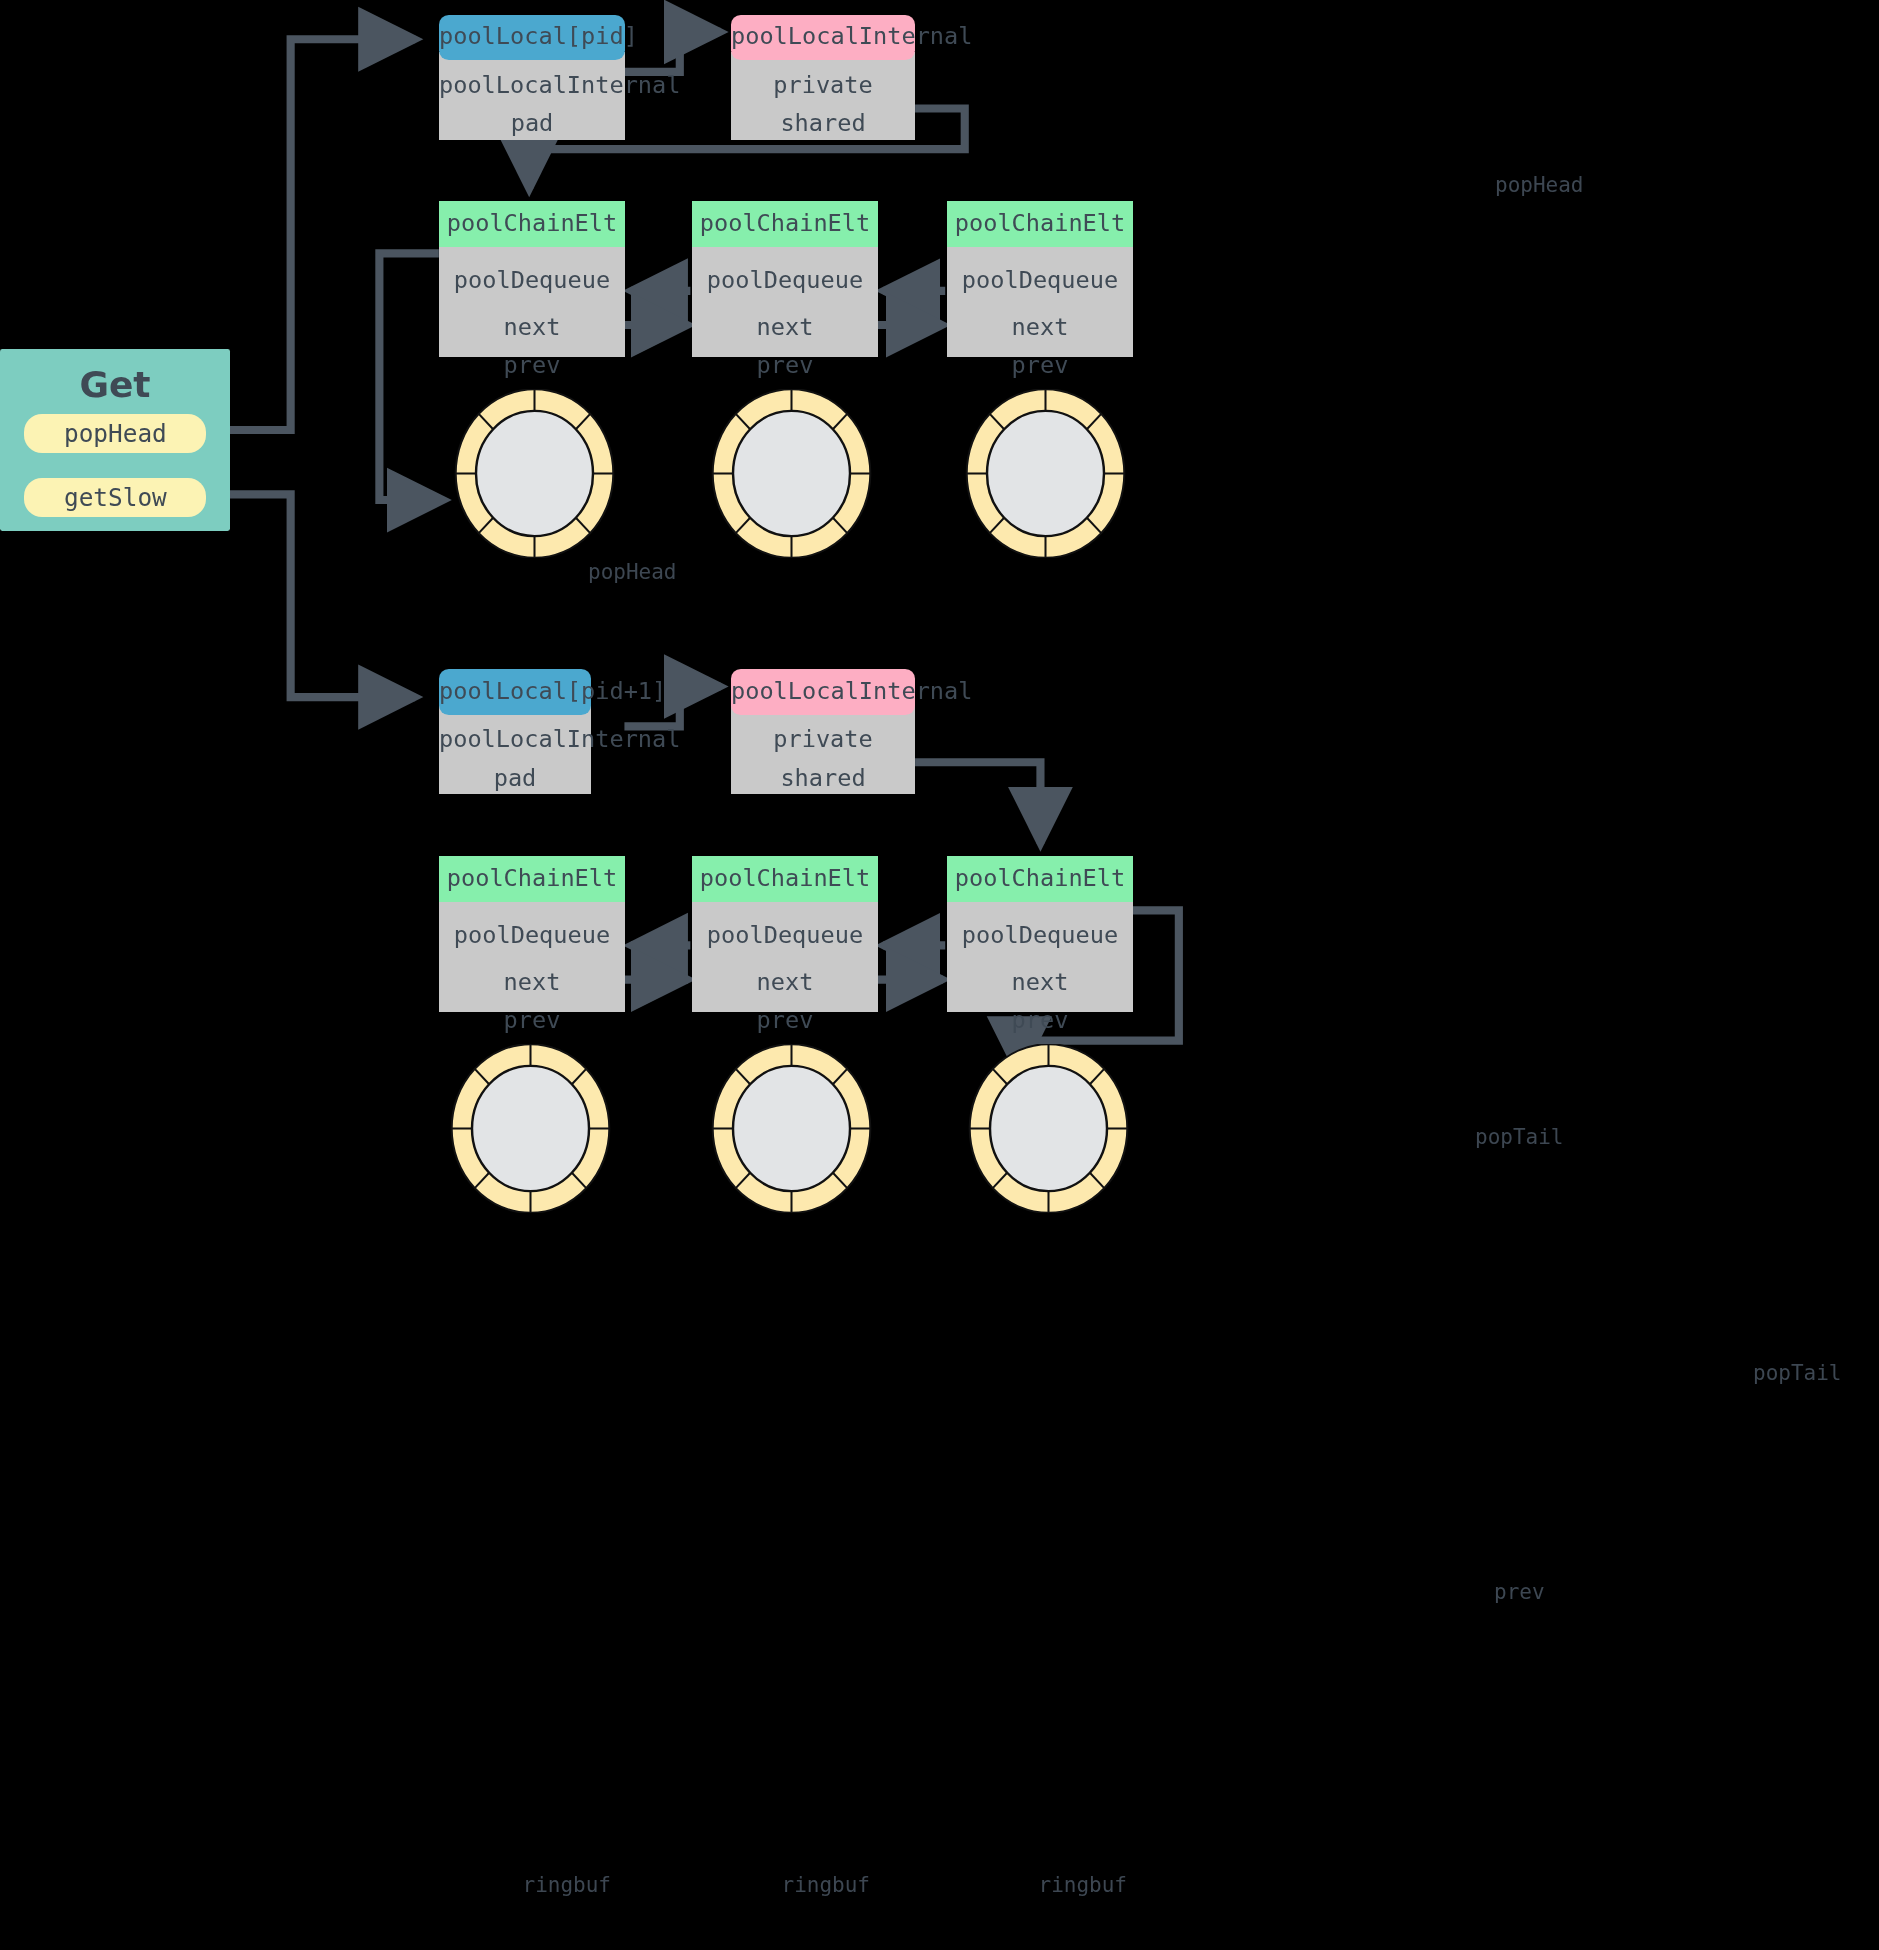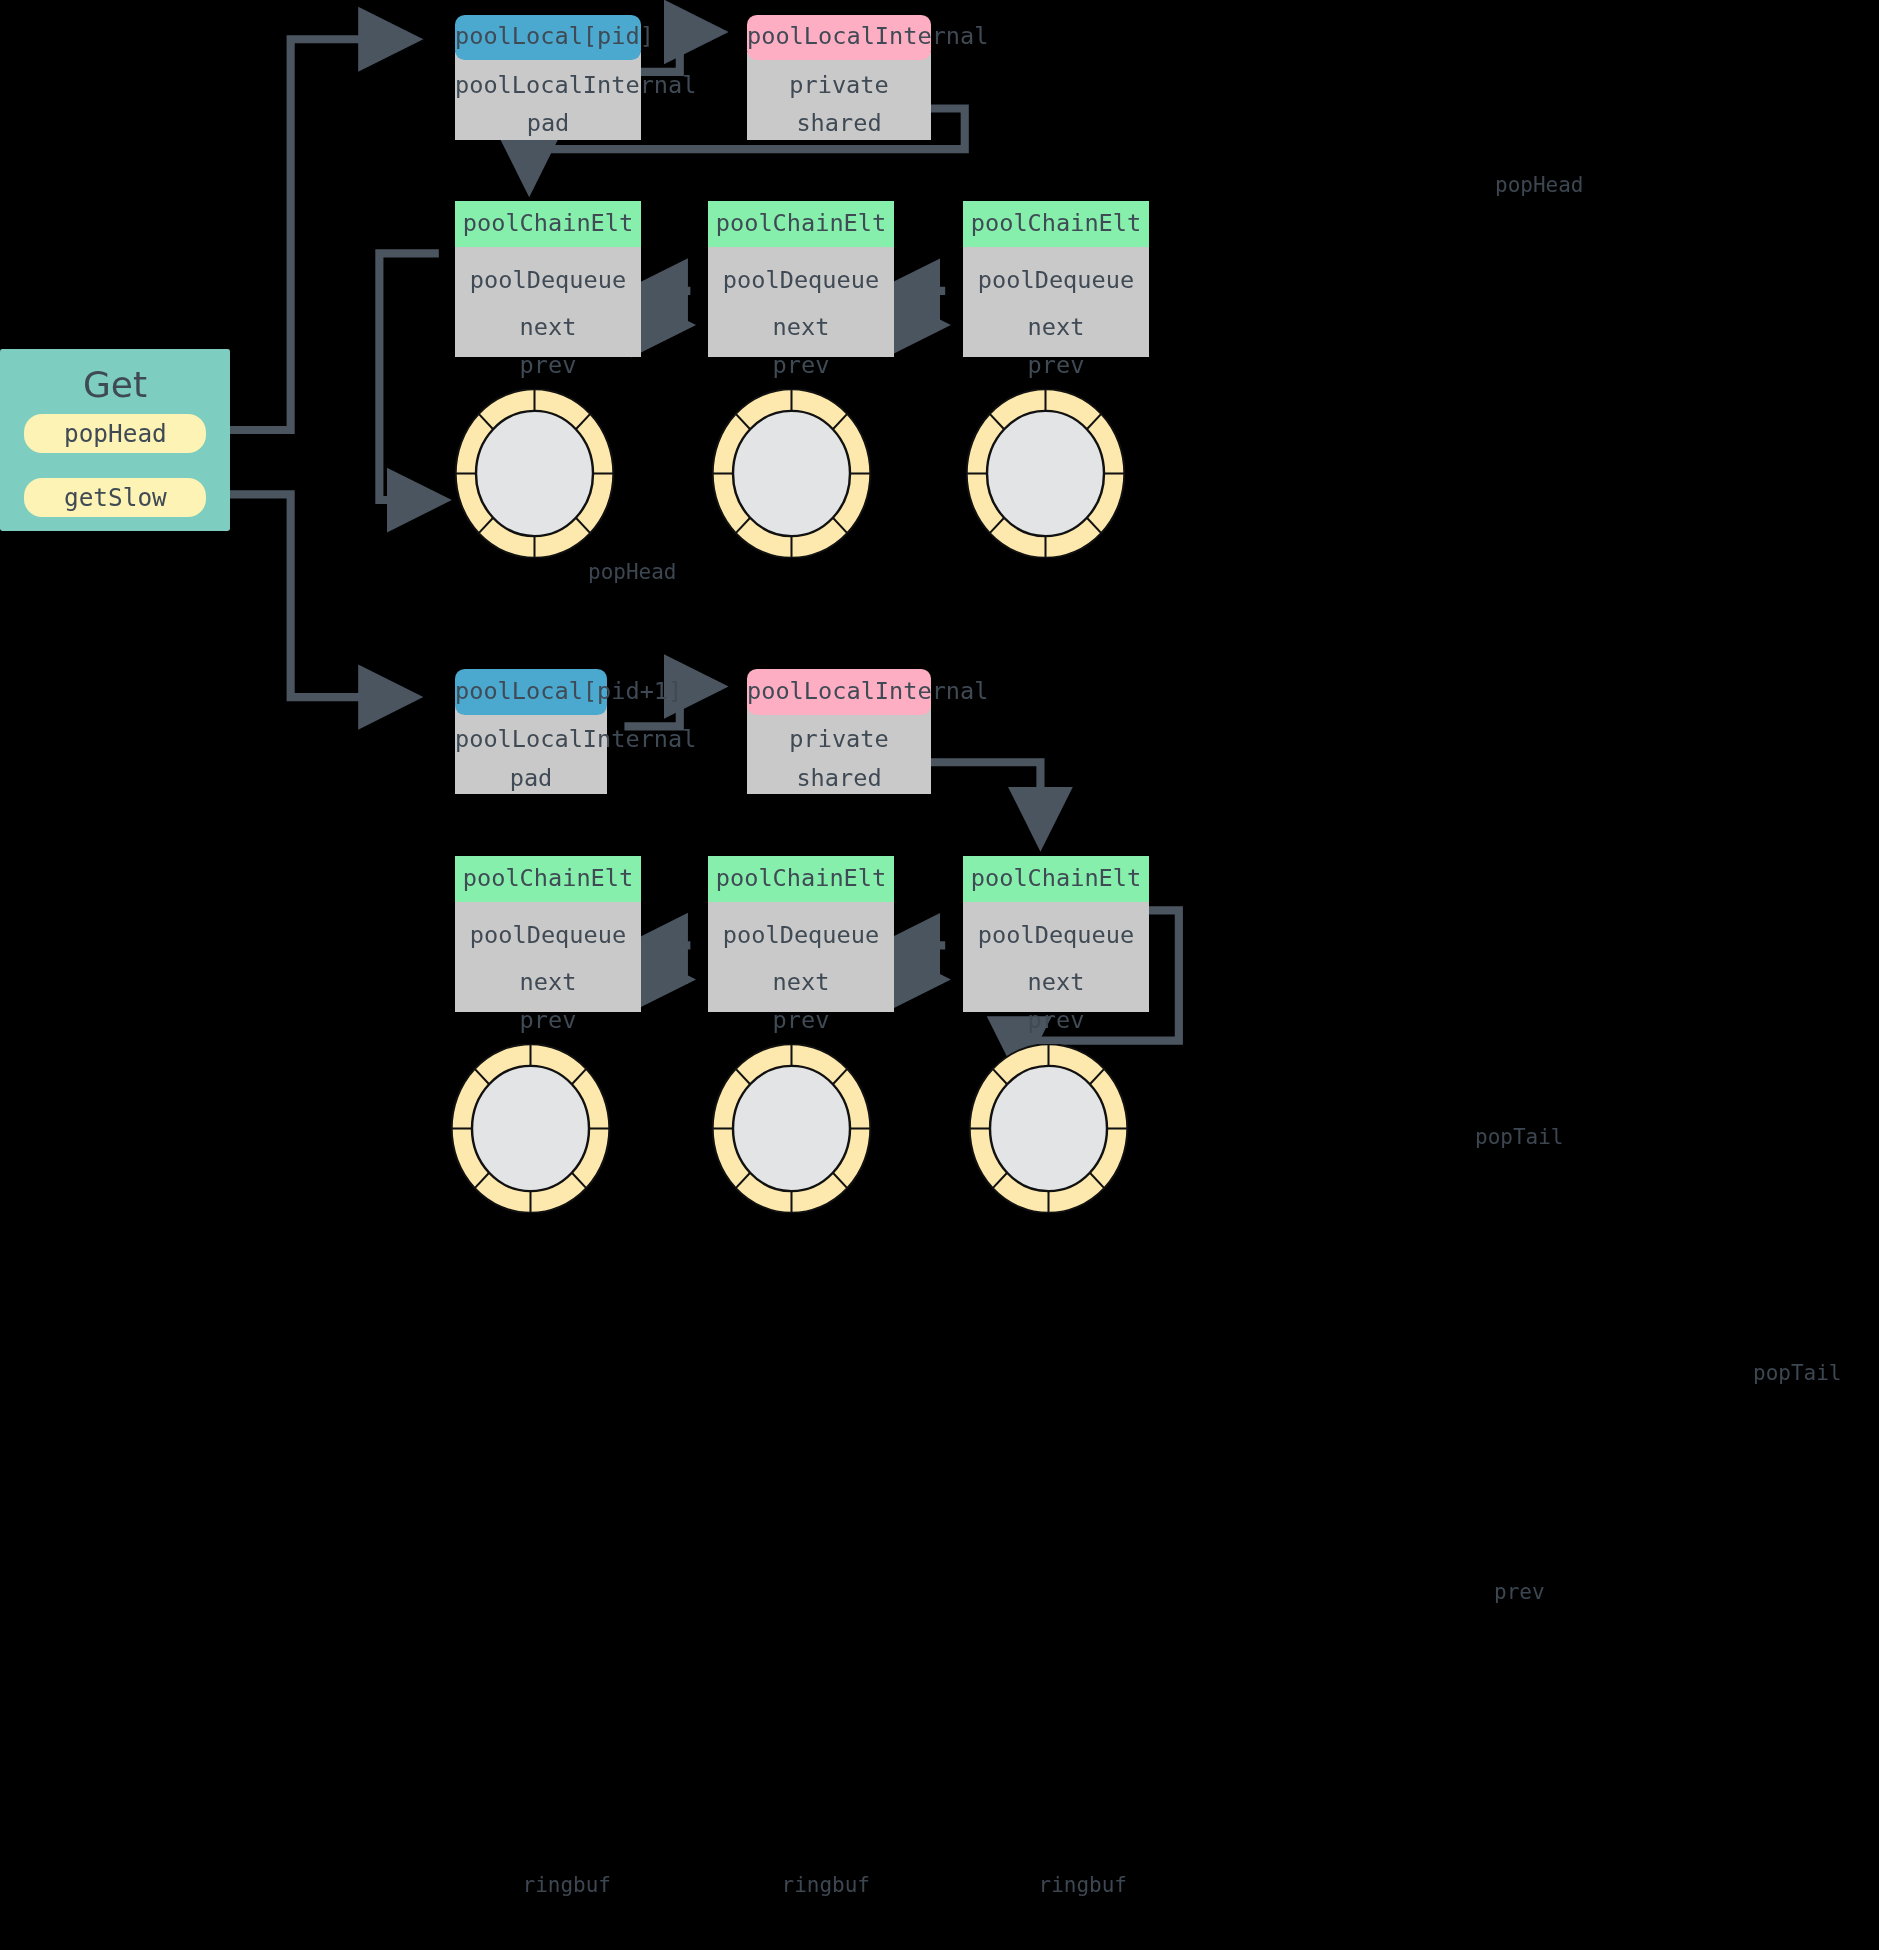--- a/index.html
+++ b/index.html
@@ -12,21 +12,20 @@
     width: 1879px;
     height: 1951px;
     background: #000000;
     font-family: "DejaVu Sans Mono", monospace;
     overflow: hidden;
   }
   
   .node {
     position: absolute;
     box-sizing: border-box;
-    margin-left: 16px;
   }
   .node-head {
     box-sizing: border-box;
     width: 100%;
     border-radius: 9.8px;
     text-align: center;
     font-family: "DejaVu Sans Mono", monospace;
     font-size: 23.6px;
     color: #3f4a55;
     line-height: 1;
@@ -58,21 +57,21 @@
   
   #get-panel {
     position: absolute;
     background: #7dcdc0;
     box-sizing: border-box;
     border-radius: 2.4px;
   }
   #get-title {
     text-align: center;
     font-family: "DejaVu Sans", sans-serif;
-    font-weight: normal;
+    font-weight: bold;
     font-size: 36px;
     color: #3f4a55;
     padding-top: 14.7px;
   }
   .get-btn {
     position: absolute;
     background: #fcf3b4;
     border-radius: 18px;
     text-align: center;
     font-family: "DejaVu Sans Mono", monospace;

